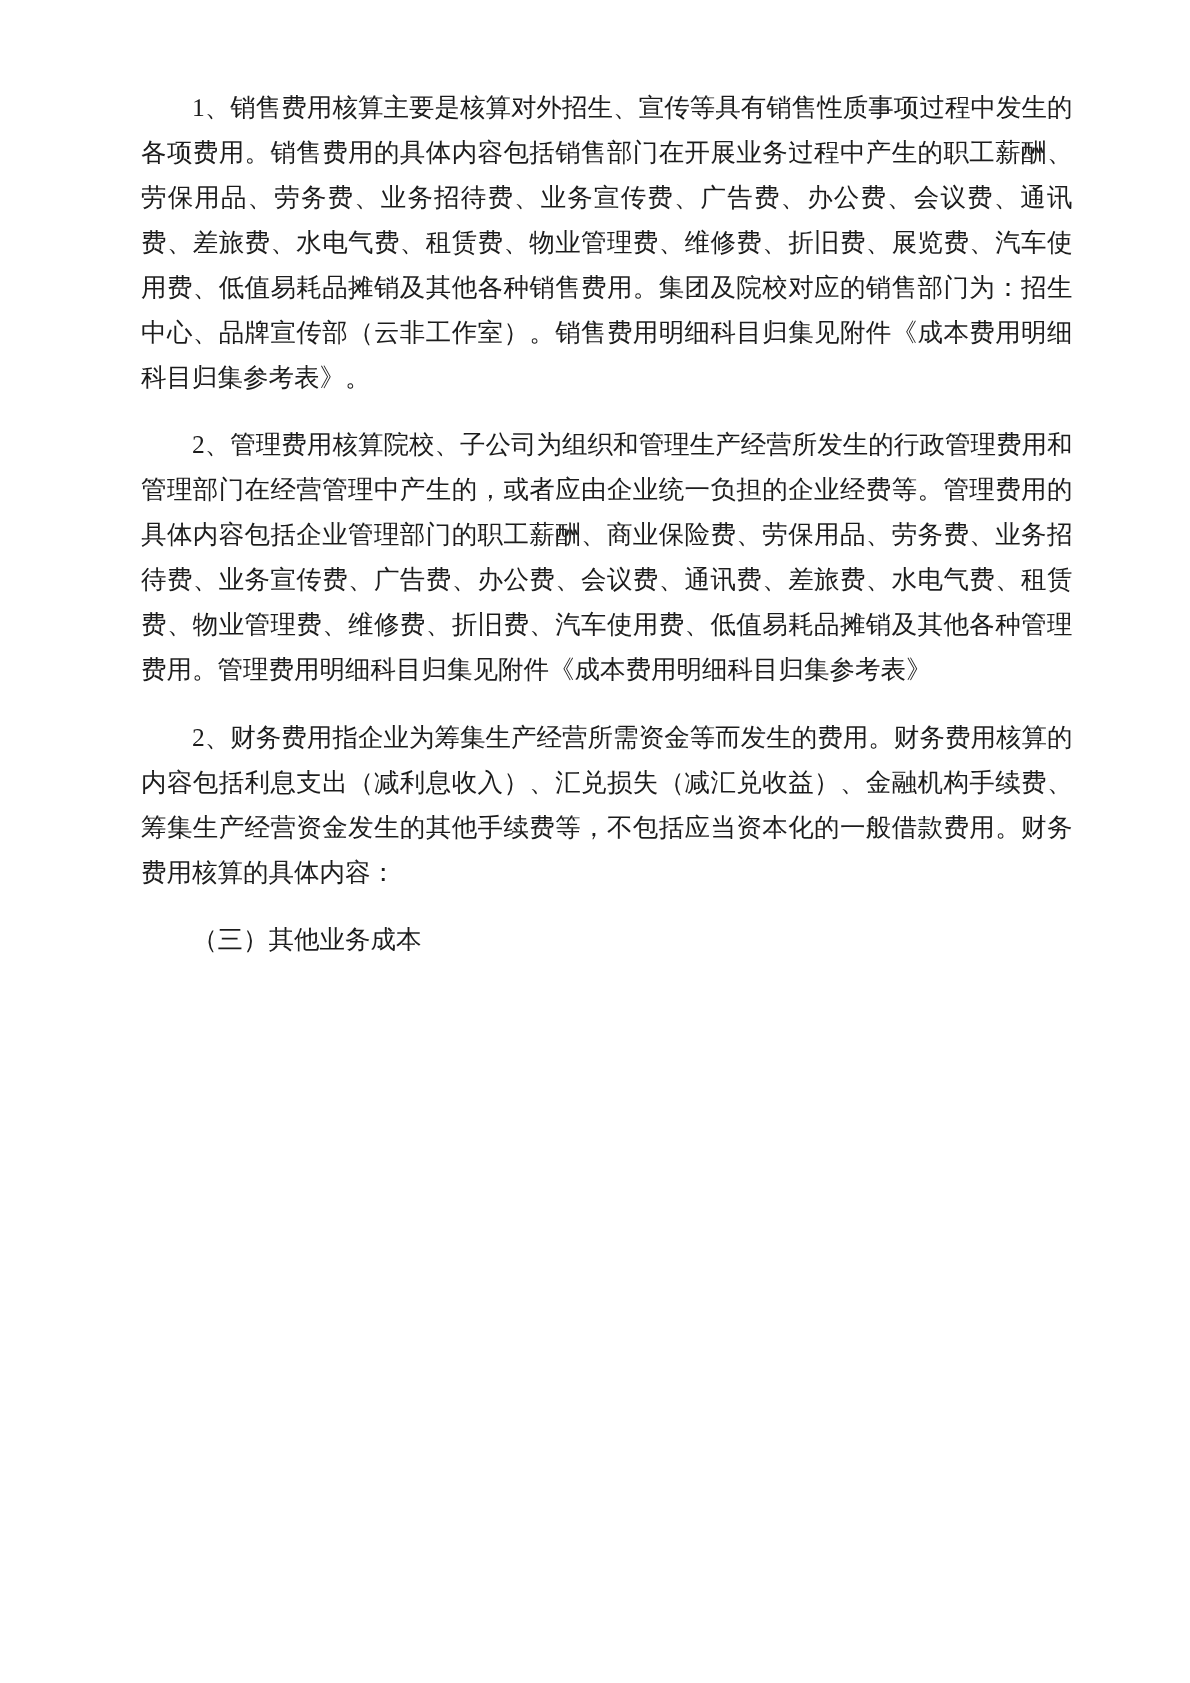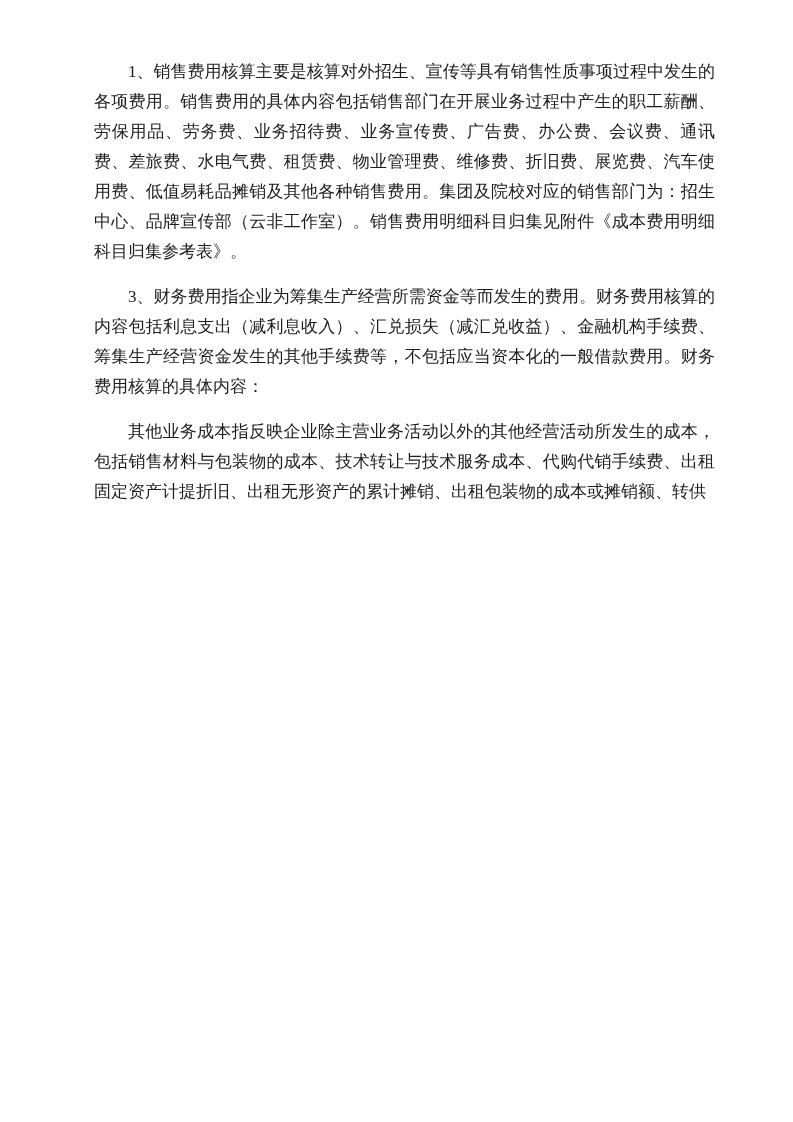--- a/index.html
+++ b/index.html
@@ -32,16 +32,17 @@
   .para:last-child {
     margin-bottom: 0;
   }
 </style>
 </head>
 <body>
 
 <div class="page">
   <div class="doc-body">
     <p class="para">1、销售费用核算主要是核算对外招生、宣传等具有销售性质事项过程中发生的各项费用。销售费用的具体内容包括销售部门在开展业务过程中产生的职工薪酬、劳保用品、劳务费、业务招待费、业务宣传费、广告费、办公费、会议费、通讯费、差旅费、水电气费、租赁费、物业管理费、维修费、折旧费、展览费、汽车使用费、低值易耗品摊销及其他各种销售费用。集团及院校对应的销售部门为：招生中心、品牌宣传部（云非工作室）。销售费用明细科目归集见附件《成本费用明细科目归集参考表》。</p>
-    <p class="para">3、财务费用指企业为筹集生产经营所需资金等而发生的费用。财务费用核算的内容包括利息支出（减利息收入）、汇兑损失（减汇兑收益）、金融机构手续费、筹集生产经营资金发生的其他手续费等，不包括应当资本化的一般借款费用。财务费用核算的具体内容：</p>
-    <p class="para">其他业务成本指反映企业除主营业务活动以外的其他经营活动所发生的成本，包括销售材料与包装物的成本、技术转让与技术服务成本、代购代销手续费、出租固定资产计提折旧、出租无形资产的累计摊销、出租包装物的成本或摊销额、转供</p>
+    <p class="para">2、管理费用核算院校、子公司为组织和管理生产经营所发生的行政管理费用和管理部门在经营管理中产生的，或者应由企业统一负担的企业经费等。管理费用的具体内容包括企业管理部门的职工薪酬、商业保险费、劳保用品、劳务费、业务招待费、业务宣传费、广告费、办公费、会议费、通讯费、差旅费、水电气费、租赁费、物业管理费、维修费、折旧费、汽车使用费、低值易耗品摊销及其他各种管理费用。管理费用明细科目归集见附件《成本费用明细科目归集参考表》</p>
+    <p class="para">2、财务费用指企业为筹集生产经营所需资金等而发生的费用。财务费用核算的内容包括利息支出（减利息收入）、汇兑损失（减汇兑收益）、金融机构手续费、筹集生产经营资金发生的其他手续费等，不包括应当资本化的一般借款费用。财务费用核算的具体内容：</p>
+    <p class="para">（三）其他业务成本</p>
   </div>
 </div>
 
 </body></html>

